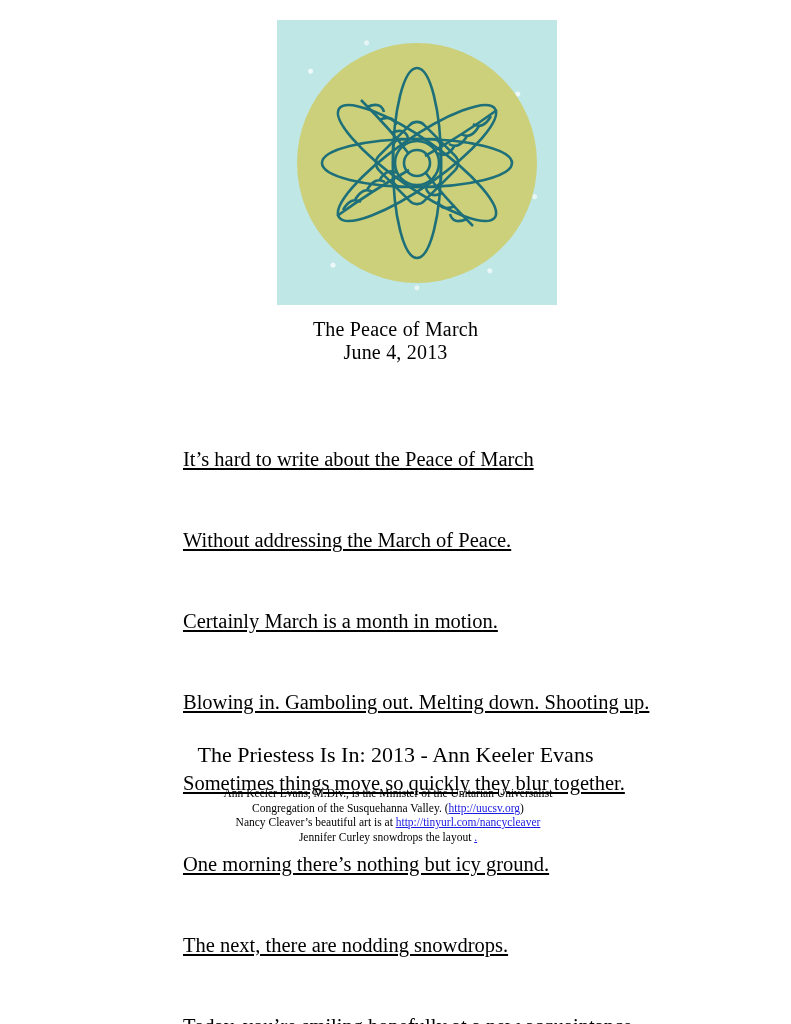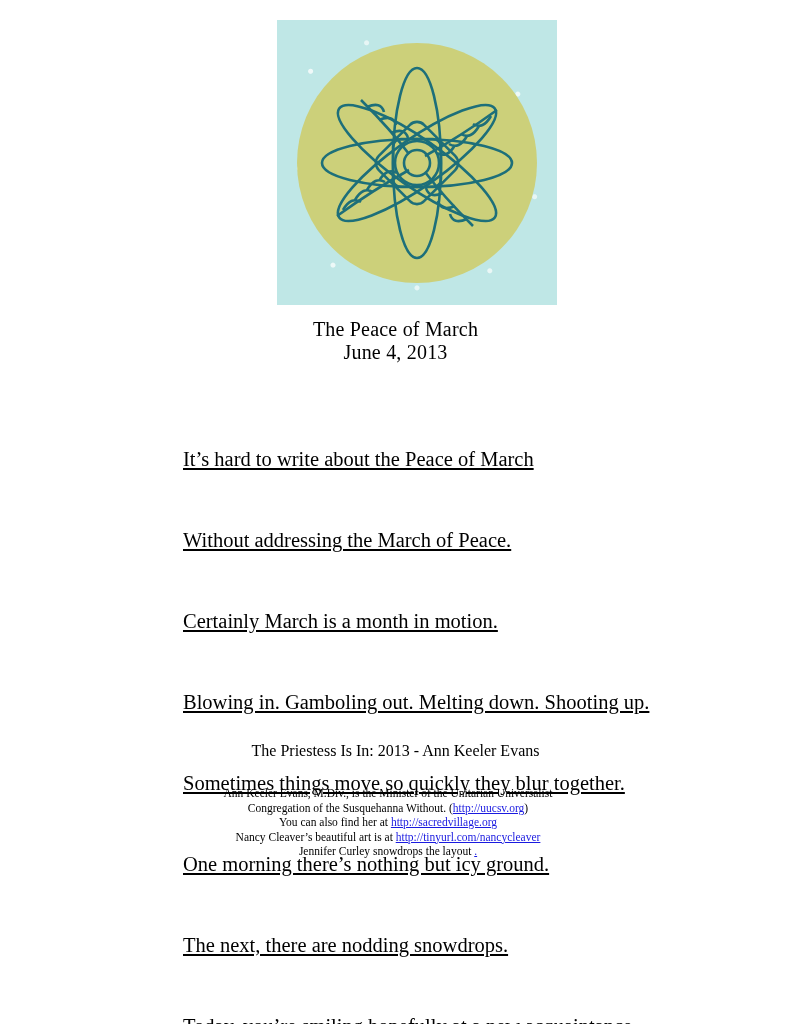--- a/index.html
+++ b/index.html
@@ -86,21 +86,21 @@
   }
   .poem-line { white-space: pre; text-decoration: underline; }
 
   
   .byline {
     position: absolute;
     left: 0;
     top: 742px;
     width: 791px;
     text-align: center;
-    font-size: 16px;
+    font-size: 22px;
   }
 
   
   .footer {
     position: absolute;
     left: 0;
     top: 786px;
     width: 776px;
     text-align: center;
     font-size: 11.5px;
@@ -170,24 +170,21 @@
     
     
     
   </div>
 
   <div class="byline">The Priestess Is In: 2013 - Ann Keeler Evans</div>
 
   <div class="footer">
     <div>Ann Keeler Evans, M.Div., is the Minister of the Unitarian Universalist</div>
     <div>
-      <span>Congregation of the Susquehanna Without. (</span><a href="#">http://uucsv.org</a><span>)</span>
-    </div>
-    <div>
-      <span>You can also find her at </span><a href="#">http://sacredvillage.org</a>
+      <span>Congregation of the Susquehanna Valley. (</span><a href="#">http://uucsv.org</a><span>)</span>
     </div>
     <div>
       <span>Nancy Cleaver’s beautiful art is at </span><a href="#">http://tinyurl.com/nancycleaver</a>
     </div>
     <div>
       <span>Jennifer Curley snowdrops the layout </span><a href="#" class="tail-link">.</a>
     </div>
   </div>
 
 </div>

